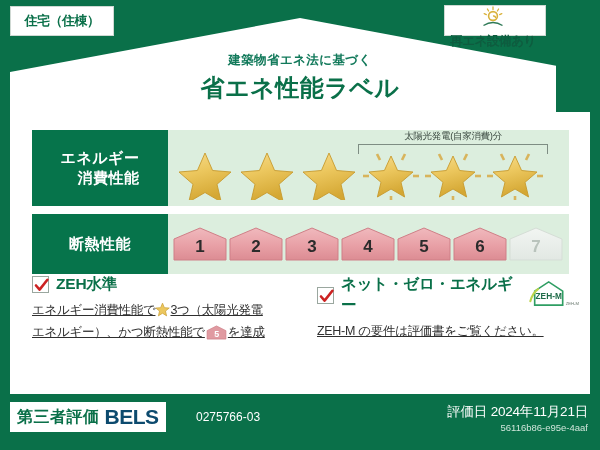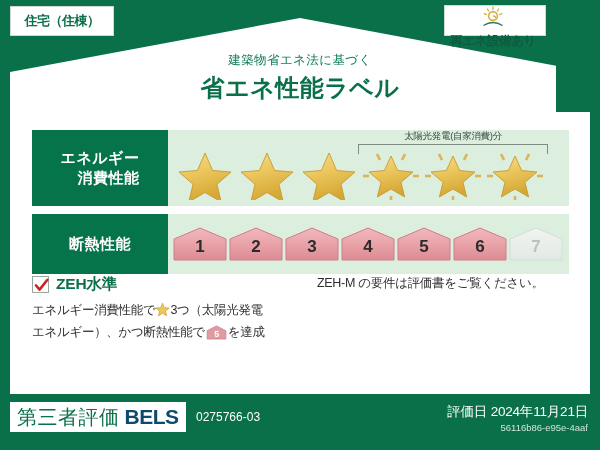--- a/index.html
+++ b/index.html
@@ -76,21 +76,21 @@
 
   .title-wrap {
     position: absolute;
     left: 0; top: 52px;
     width: 600px;
     text-align: center;
     z-index: 4;
   }
   .title-sub {
     font-size: 12.5px;
-    font-weight: normal;
+    font-weight: bold;
     color: #11795a;
     letter-spacing: 0.4px;
     margin-bottom: 3px;
   }
   .title-main {
     font-size: 24px;
     font-weight: bold;
     color: #0a7049;
     letter-spacing: 0.5px;
   }
@@ -227,20 +227,21 @@
     font-size: 15.5px;
     font-weight: bold;
     color: #0a7049;
     letter-spacing: -0.2px;
   }
   .check-body {
     font-size: 12.5px;
     color: #2f2f2f;
     line-height: 1.55;
     letter-spacing: -0.3px;
+    text-decoration: underline;
   }
   .inline-star { display: inline-block; vertical-align: -3px; }
   .inline-grade { display: inline-block; vertical-align: -4px; margin: 0 1px; }
 
   .zehm-logo {
     display: inline-block;
     vertical-align: -7px;
     margin-left: 2px;
   }
 
@@ -254,22 +255,22 @@
   .bels-box {
     position: absolute;
     left: 10px; top: 8px;
     height: 30px;
     background: #ffffff;
     display: flex;
     align-items: center;
     padding: 0 7px;
   }
   .bels-jp {
-    font-size: 20px;
-    font-weight: normal;
+    font-size: 16px;
+    font-weight: bold;
     color: #0a7049;
     letter-spacing: 0.5px;
   }
   .bels-en {
     font-size: 21px;
     font-weight: bold;
     color: #0c4a6e;
     letter-spacing: -0.5px;
     margin-left: 5px;
     font-family: "Liberation Sans", sans-serif;
@@ -499,20 +500,36 @@
           <span>エネルギー）、かつ断熱性能で</span><span class="inline-grade">
             <svg viewBox="0 0 22 16" width="21" height="15">
               <path d="M1 15 L1 6 L11 1 L21 6 L21 15 Z" fill="#e09aa1" stroke="#cf7f87" stroke-width="0.8"></path>
               <text x="11" y="12.6" font-size="9.5" font-weight="bold" fill="#ffffff" text-anchor="middle" font-family="Liberation Sans, sans-serif">5</text>
             </svg>
           </span><span>を達成</span>
         </div>
       </div>
 
       <div class="check-col col-right">
+        <div class="check-head">
+          <span class="checkbox">
+            <svg viewBox="0 0 17 17" width="17" height="17">
+              <path d="M3 8.5 L6.6 12.6 L14.4 2.8" fill="none" stroke="#cc2222" stroke-width="2.6" stroke-linecap="round" stroke-linejoin="round"></path>
+            </svg>
+          </span>
+          <span class="check-title">ネット・ゼロ・エネルギー</span>
+          <span class="zehm-logo">
+            <svg viewBox="0 0 58 30" width="56" height="29">
+              <path d="M9 27 L9 12.5 L23.5 3 L38 12.5 L38 27 Z" fill="none" stroke="#2f9e63" stroke-width="1.7"></path>
+              <path d="M4.5 23 q2.5 -9 8 -12.5" fill="none" stroke="#bcd44a" stroke-width="2.2" stroke-linecap="round"></path>
+              <text x="23.5" y="21" font-size="8.6" font-weight="bold" fill="#1f6b48" text-anchor="middle" font-family="Liberation Sans, sans-serif">ZEH-M</text>
+              <text x="48" y="27" font-size="4.4" fill="#6b7a70" text-anchor="middle" font-family="Liberation Sans, sans-serif">ZEH-M</text>
+            </svg>
+          </span>
+        </div>
         <div class="check-body">ZEH-M の要件は評価書をご覧ください。</div>
       </div>
 
     </div>
   </div>
 
   <div class="footer">
     <div class="bels-box">
       <span class="bels-jp">第三者評価</span>
       <span class="bels-en">BELS</span>

